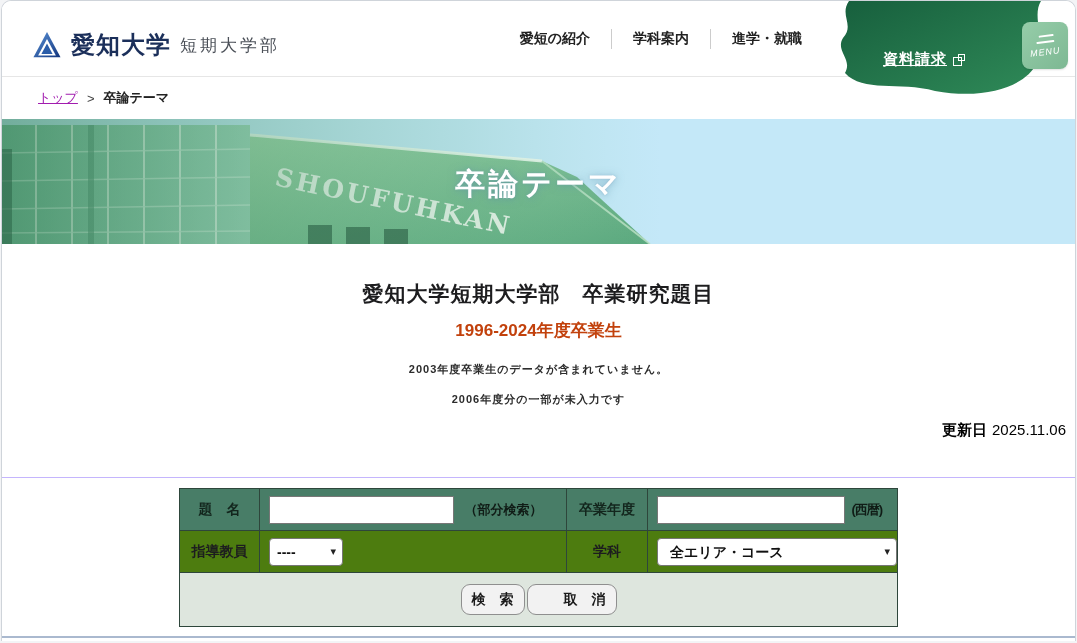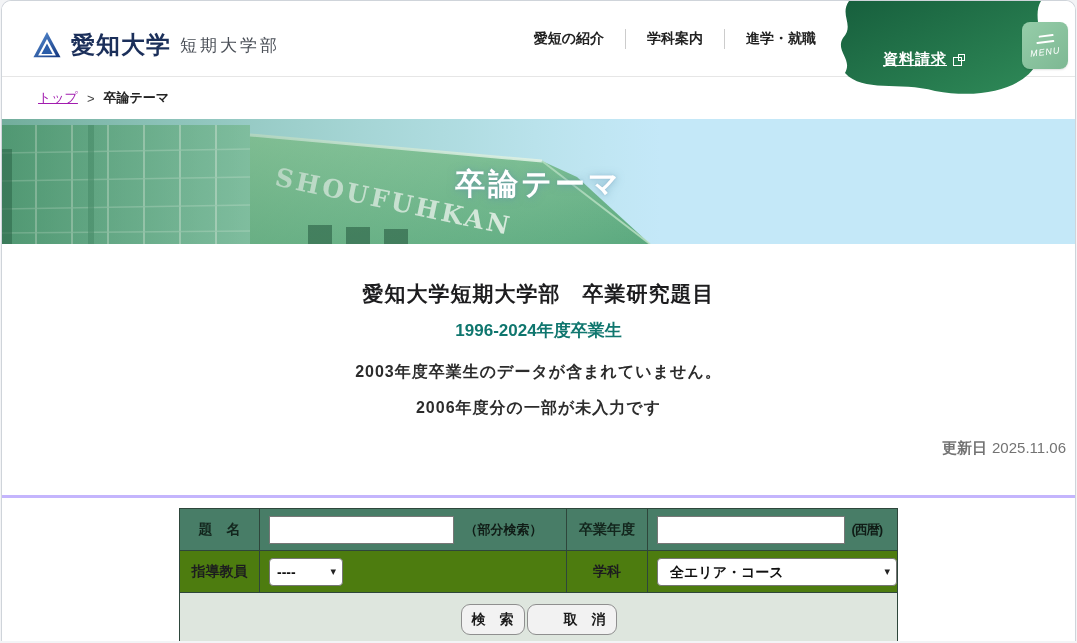--- a/index.html
+++ b/index.html
@@ -10,21 +10,21 @@
     position:relative; width:1075px; height:641px; margin:0 auto;
     background:#fff; border:1px solid #cfd4da; border-bottom:none;
     border-radius:10px 10px 0 0; overflow:hidden;
   }
 
   
   .header{ position:relative; height:76px; background:#fff; border-bottom:1px solid #e6e6e6; }
   .logo{ position:absolute; left:30px; top:28px; display:flex; align-items:center; gap:9px; cursor:pointer; }
   .logo-brand{ font-size:24px; font-weight:bold; color:#1b2f5a; letter-spacing:1px; }
   .logo-division{ font-size:17px; color:#4a4f57; letter-spacing:3px; }
-  .nav{ position:absolute; right:238px; top:0; height:76px; display:flex; align-items:center; }
+  .nav{ position:absolute; right:252px; top:0; height:76px; display:flex; align-items:center; }
   .nav-item{ font-size:14px; font-weight:bold; color:#222; padding:0 21px; cursor:pointer; white-space:nowrap; }
   .nav-divider{ width:1px; height:20px; background:#ccc; }
 
   .brush-blob{ position:absolute; top:0; right:0; width:240px; height:100px; pointer-events:none; }
   .request-link{
     position:absolute; top:49px; right:110px; display:flex; align-items:center; gap:6px;
     cursor:pointer; z-index:5;
   }
   .request-label{ color:#fff; font-size:15px; font-weight:bold; text-decoration:underline; letter-spacing:1px; }
   .ext-icon{ position:relative; width:12px; height:12px; display:inline-block; }
@@ -55,29 +55,29 @@
   .hero-title{
     position:absolute; inset:0; display:flex; align-items:center; justify-content:center;
     color:#fff; font-size:30px; font-weight:bold; letter-spacing:3px;
     text-shadow:0 1px 8px rgba(90,140,170,.55), 0 0 2px rgba(120,160,190,.5);
     padding-top:6px;
   }
 
   
   .intro{ text-align:center; }
   .intro-title{ padding-top:36px; font-size:21px; font-weight:bold; color:#1d1d1f; letter-spacing:1px; }
-  .intro-subtitle{ margin-top:11px; font-size:17px; font-weight:bold; color:#0f766e; }
-  .intro-note{ font-size:16px; font-weight:bold; color:#2c2c2c; letter-spacing:1px; }
+  .intro-subtitle{ margin-top:11px; font-size:17px; font-weight:bold; color:#c2410c; }
+  .intro-note{ font-size:11px; font-weight:bold; color:#2c2c2c; letter-spacing:1px; }
   .note-1{ margin-top:20px; }
   .note-2{ margin-top:15px; }
-  .updated{ margin-top:20px; text-align:right; padding-right:9px; font-size:15px; color:#737373; }
+  .updated{ margin-top:14px; text-align:right; padding-right:9px; font-size:15px; color:#000000; }
   .updated-label{ font-weight:bold; margin-right:5px; }
 
   
-  .form-section{ border-top:3px solid #c4b5fd; margin-top:37px; padding-top:10px; }
+  .form-section{ border-top:1px solid #c4b5fd; margin-top:37px; padding-top:10px; }
   table.search{ border-collapse:collapse; margin:0 auto; table-layout:fixed; }
   table.search td{ border:1px solid #2e463b; vertical-align:middle; }
   .row-top td{ background:#487d67; height:42px; }
   .row-mid td{ background:#4d7c0f; height:42px; }
   .row-btn td{ background:#dee6de; height:54px; text-align:center; }
   .cell-label{ text-align:center; font-size:14px; font-weight:bold; color:#13261d; }
   .row-mid .cell-label{ color:#1d1d1f; }
   .cell-field{ padding-left:9px; }
   .w-label1{ width:80px; } .w-field1{ width:307px; }
   .w-label2{ width:81px; } .w-field2{ width:250px; }

